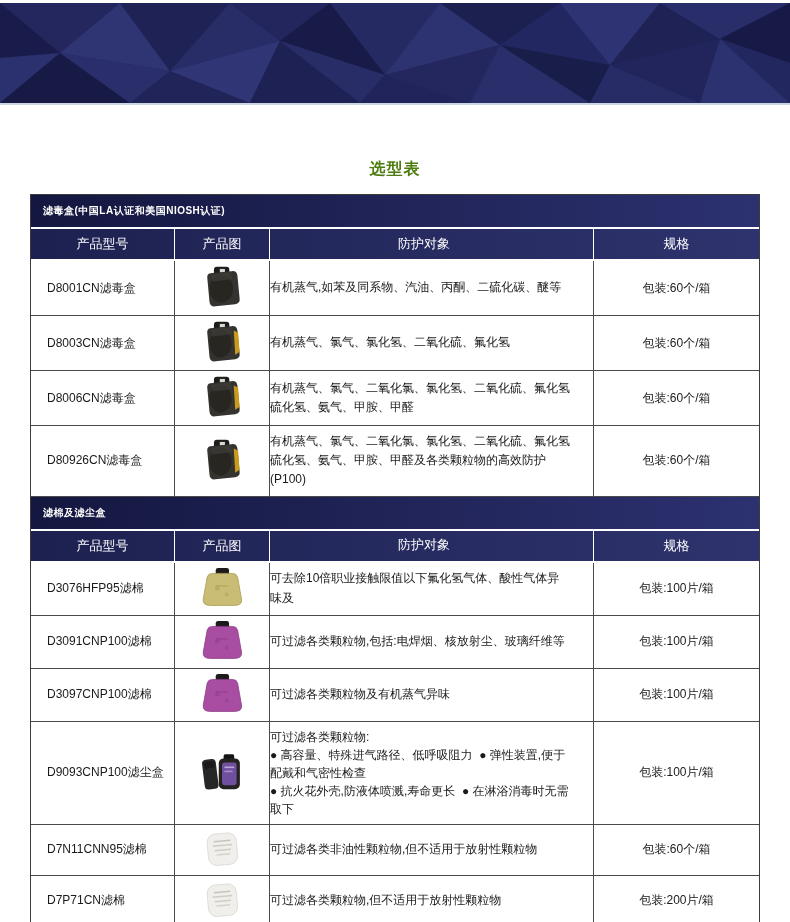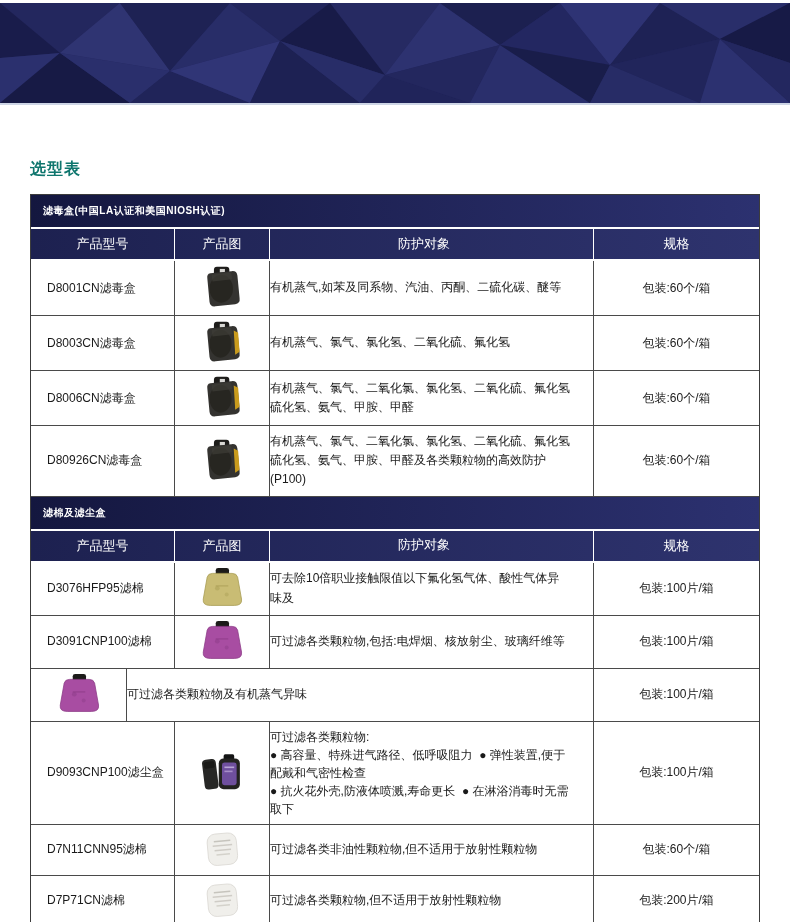--- a/index.html
+++ b/index.html
@@ -10,21 +10,21 @@
   }
   
   .banner{
     margin-top:3px;height:100px;width:100%;
     border-bottom:2px solid #cdd5e5;overflow:hidden;background:#23265c;
   }
   .banner svg{display:block;width:100%;height:100%;}
   
   .content{padding:0 30px;}
   .page-title{
-    margin-top:54px;font-size:16px;font-weight:bold;color:#0f766e;letter-spacing:1px;
+    margin-top:54px;font-size:16px;font-weight:bold;color:#4d7c0f;letter-spacing:1px;text-align:center;
   }
   .sel-table{
     margin-top:14px;border:1px solid #3c3c3c;background:#fff;
   }
   .section-title{
     height:32px;display:flex;align-items:center;padding-left:12px;
     color:#fff;font-size:10px;font-weight:bold;letter-spacing:.5px;
     background:linear-gradient(90deg,#14173f,#2c3170);
   }
   .head-row{
@@ -228,20 +228,21 @@
   </svg>
 </span>
       </div>
       <div class="cell c-prot">
         <div>可过滤各类颗粒物,包括:电焊烟、核放射尘、玻璃纤维等</div>
       </div>
       <div class="cell c-spec">包装:100片/箱</div>
     </div>
 
     <div class="row" style="min-height:44px">
+      <div class="cell c-model">D3097CNP100滤棉</div>
       <div class="cell c-img">
         <span class="prod">
   <svg viewBox="0 0 64 58" width="50" height="46">
     <rect x="24" y="2" width="17" height="16" rx="3" fill="#1c1b19"></rect>
     <path d="M13,14 q1,-5 7,-5 h25 q6,0 7,5 l5,28 q1,8 -9,8 h-31 q-10,0 -9,-8 z" fill="#a84da2" stroke="#8c3b87" stroke-width="1"></path>
     <circle cx="26" cy="28" r="3" fill="#8c3b87" opacity="0.5"></circle>
     <circle cx="38" cy="36" r="2.5" fill="#8c3b87" opacity="0.45"></circle>
     <rect x="24" y="24" width="16" height="2" fill="#8c3b87" opacity="0.55"></rect>
   </svg>
 </span>

